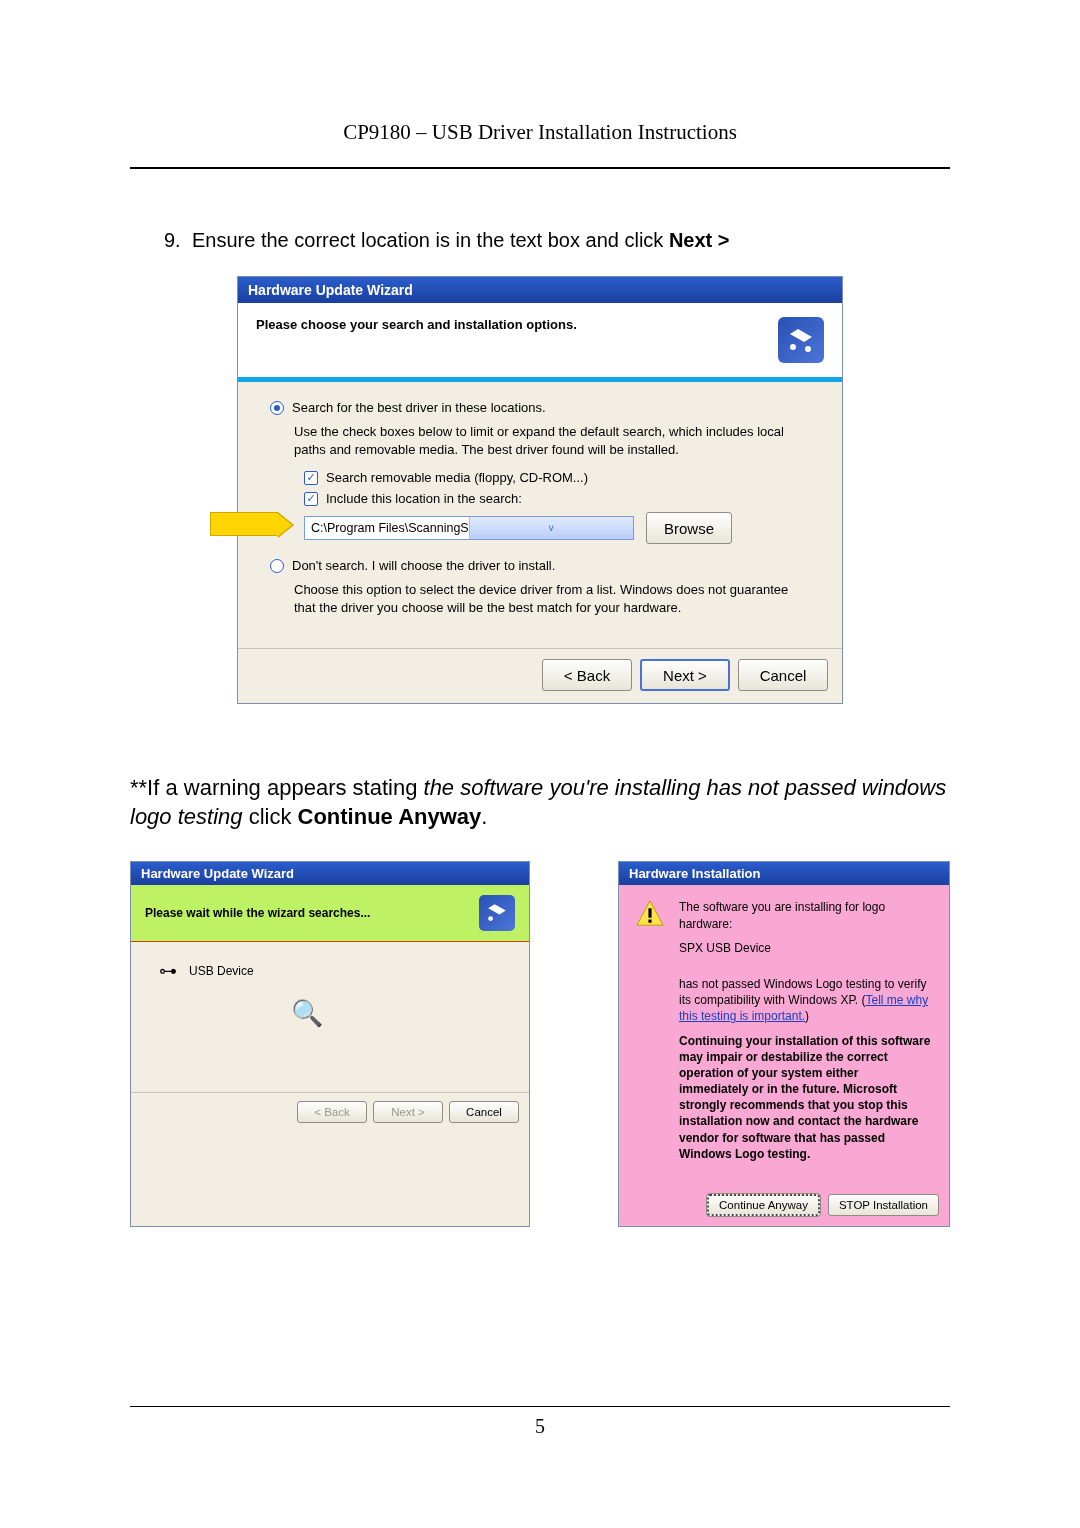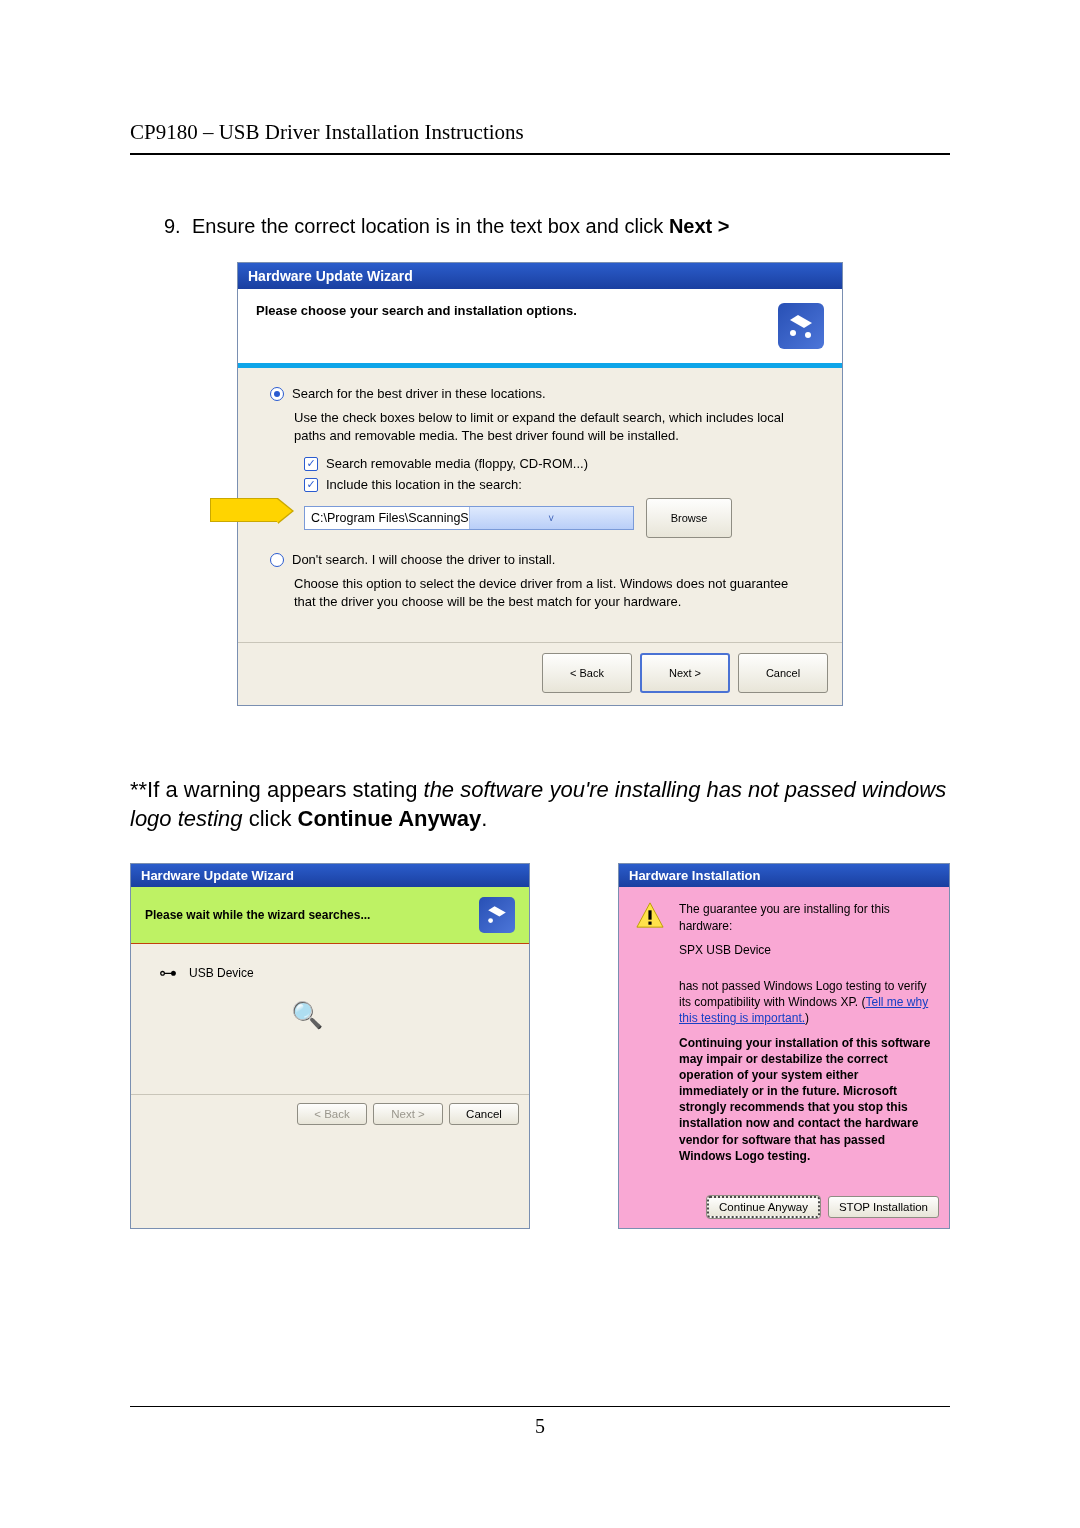--- a/index.html
+++ b/index.html
@@ -10,23 +10,24 @@
       width: 1080px;
       height: 1528px;
       position: relative;
     }
     .page {
       padding: 120px 130px 0 130px;
     }
     .doc-header {
       font-family: "Times New Roman", serif;
       font-size: 21px;
-      padding-bottom: 8px;
+      padding-bottom: 22px;
       border-bottom: 2px solid #000;
       margin-bottom: 60px;
+      text-align: center;
     }
     .instr-line {
       font-size: 20px;
       margin-left: 34px;
       margin-bottom: 24px;
       display: flex;
     }
     .instr-num { min-width: 28px; }
     .instr-text { flex: 1; }
 
@@ -86,23 +87,23 @@
       display:flex; align-items:center; gap:12px; margin: 6px 0 14px 34px;
       position: relative;
     }
     .combo {
       display:flex; align-items:center; border:1px solid #7a9ad8; background:#fff;
       width: 330px; height: 24px;
     }
     .combo span { padding:0 6px; font-size:12.5px; flex:1; white-space:nowrap; overflow:hidden; }
     .combo .dd { width:18px; height:100%; background:linear-gradient(#dfeafd,#b9cef8); border-left:1px solid #a7bde6; display:flex;align-items:center;justify-content:center;color:#3b60b6;font-size:10px; }
     .btn {
-      min-width: 86px; height: 40px;
+      min-width: 86px; height: 32px;
       border:1px solid #8f8d83; background:linear-gradient(#fefefd,#e8e5d8);
-      font-size:11px; border-radius:3px; padding:0 10px;
+      font-size:15px; border-radius:3px; padding:0 10px;
       display:inline-flex; align-items:center; justify-content:center;
     }
     .btn.primary {
       border:2px solid #4a72d4;
     }
     .arrow-box {
       position:absolute; left:-94px; top:0; width:68px; height:24px; background:#ffd400;
       border:1px solid #caa800;
     }
     .arrow-box::after {
@@ -300,21 +301,21 @@
       <div class="mini-title">Hardware Installation</div>
       <div class="warn-body">
         <div class="warn-icon">
           <svg viewBox="0 0 32 30" width="30" height="28">
               <path d="M16 2 L30 28 L2 28 Z" fill="#ffe24a" stroke="#b89b00" stroke-width="1"></path>
               <rect x="14.3" y="10" width="3.4" height="10" fill="#000"></rect>
               <rect x="14.3" y="22" width="3.4" height="3.4" fill="#000"></rect>
             </svg>
         </div>
         <div class="warn-text">
-          <p>The guarantee you are installing for this hardware:</p>
+          <p>The software you are installing for logo hardware:</p>
           <p class="hw">SPX USB Device</p>
           <p>
             <span>has not passed Windows Logo testing to verify its compatibility with Windows XP. (</span><span class="link">Tell me why this testing is important.</span><span>)</span>
           </p>
           <p><b>Continuing your installation of this software may impair or destabilize the correct operation of your system either immediately or in the future. Microsoft strongly recommends that you stop this installation now and contact the hardware vendor for software that has passed Windows Logo testing.</b></p>
         </div>
       </div>
       <div class="warn-foot">
         <div class="btn sm default-focus underline-first" style="min-width:110px">Continue Anyway</div>
         <div class="btn sm underline-first" style="min-width:110px">STOP Installation</div>

